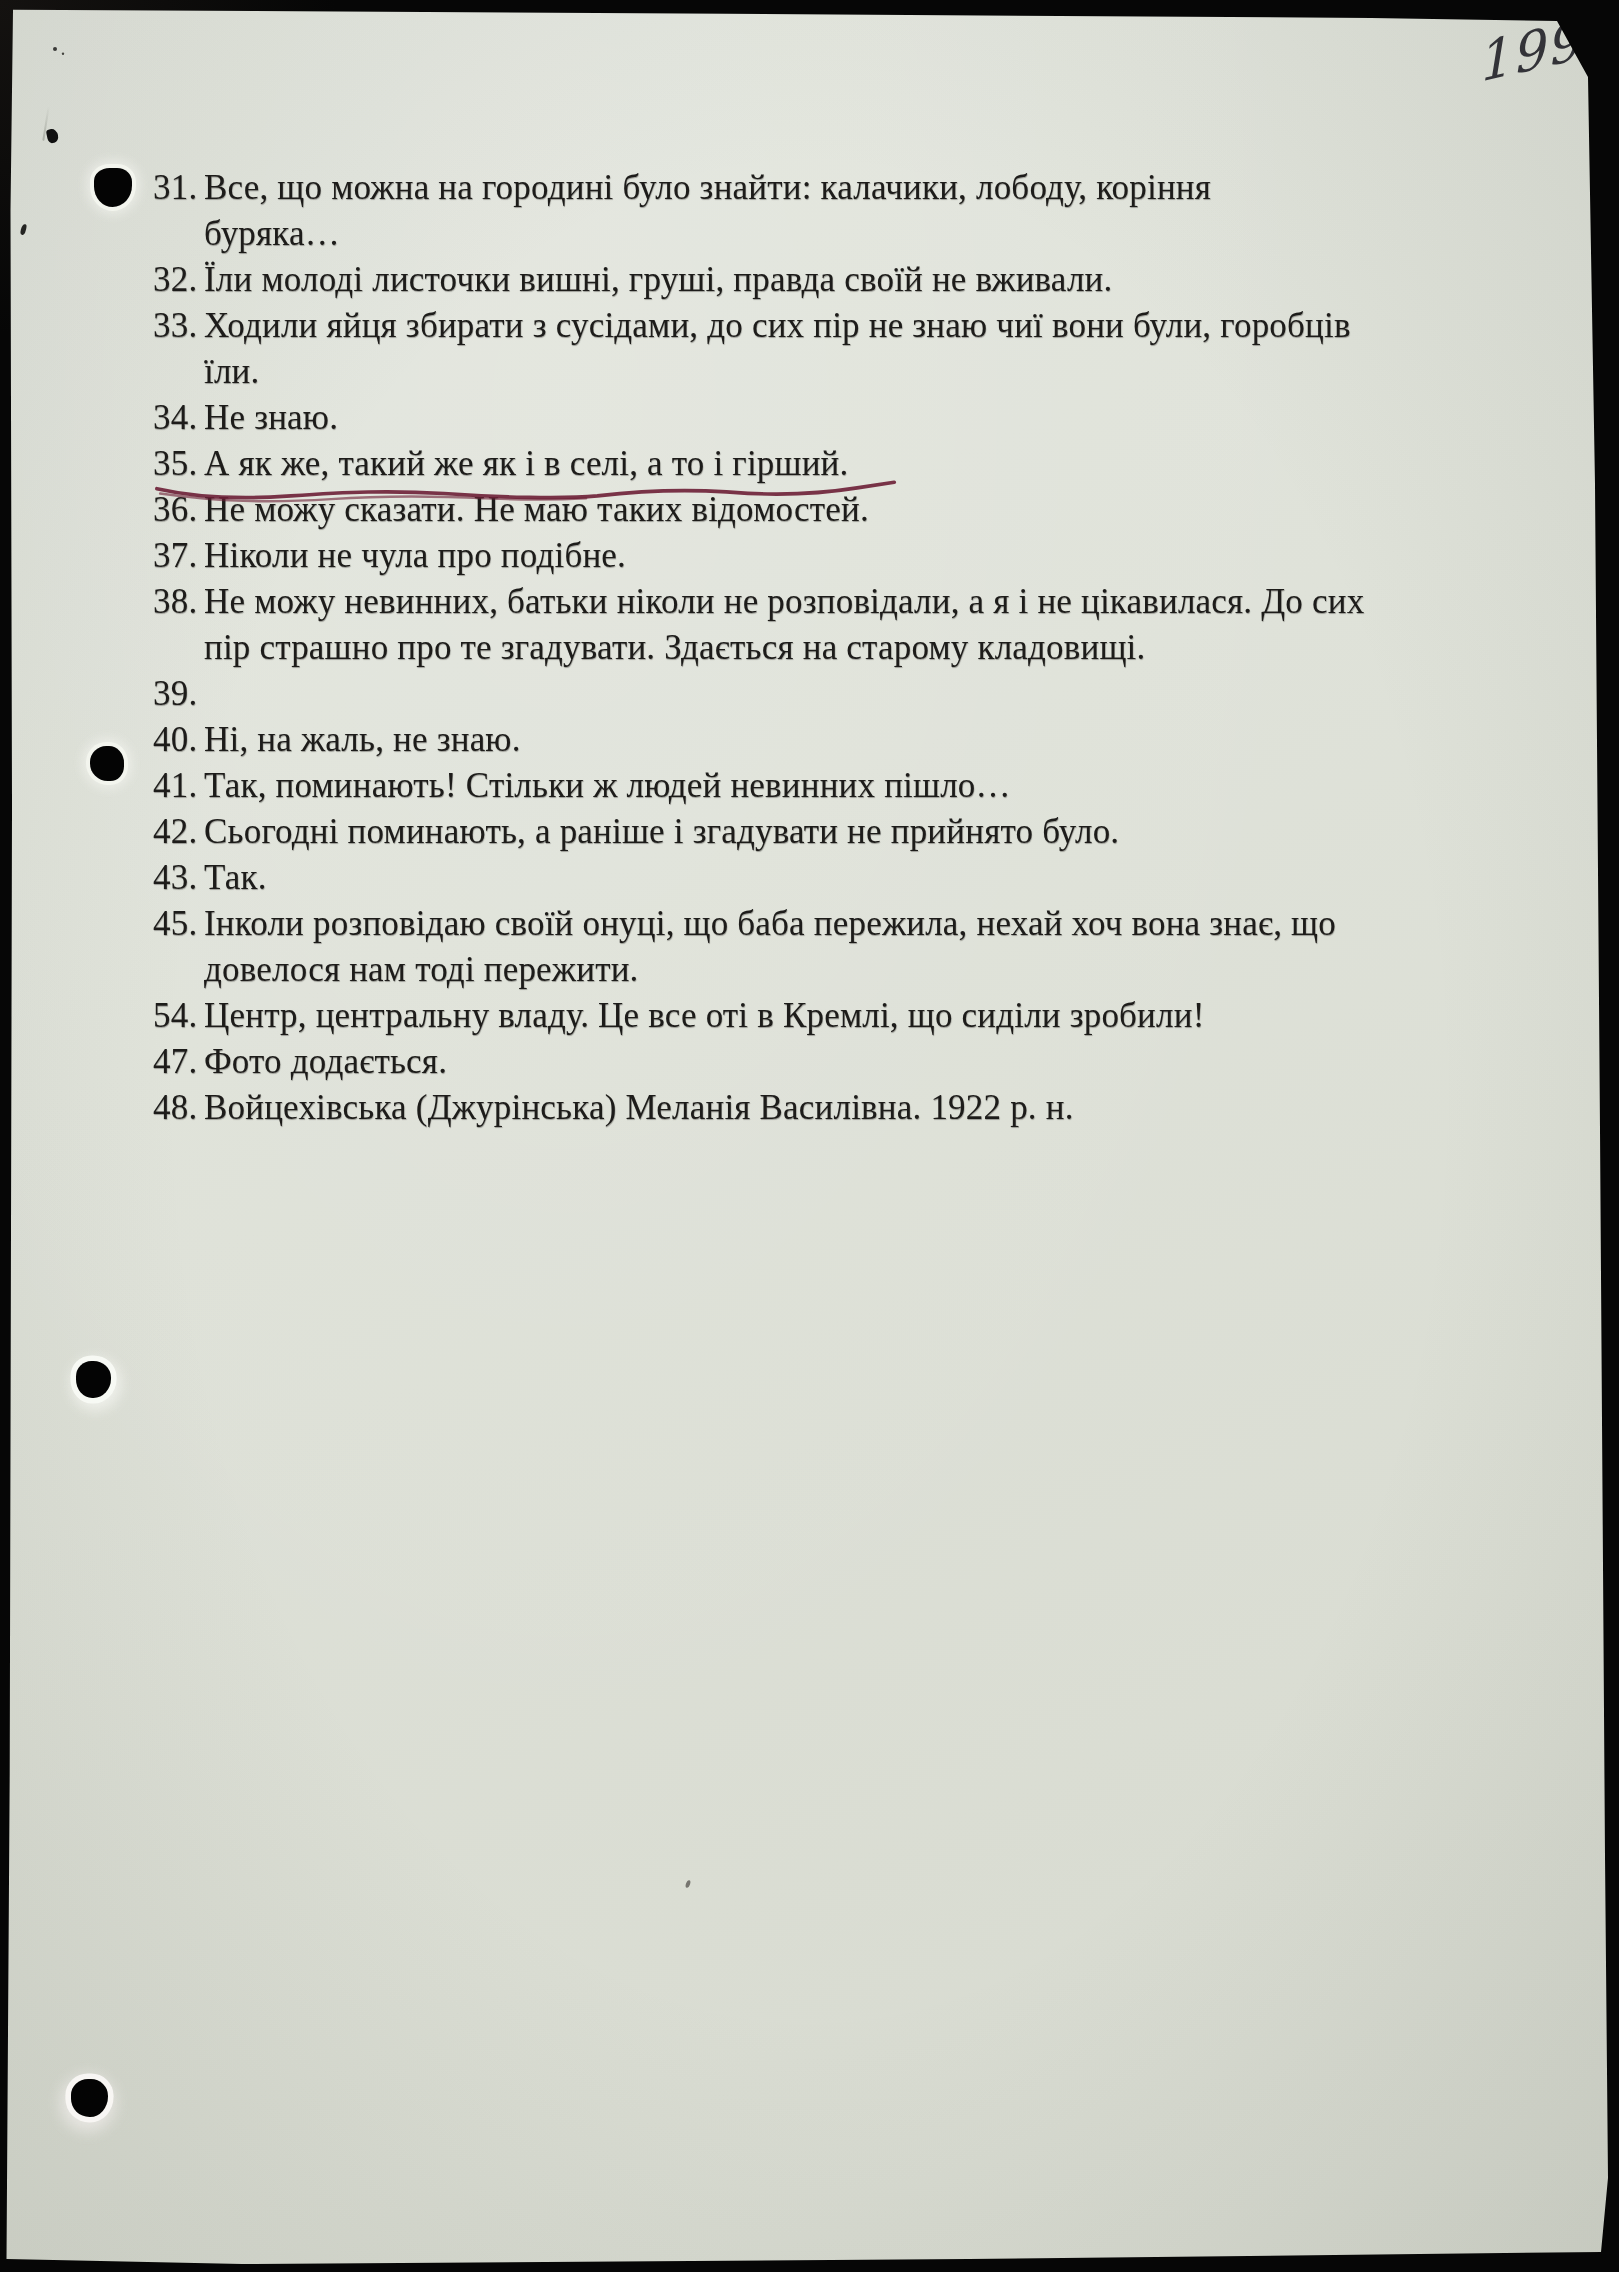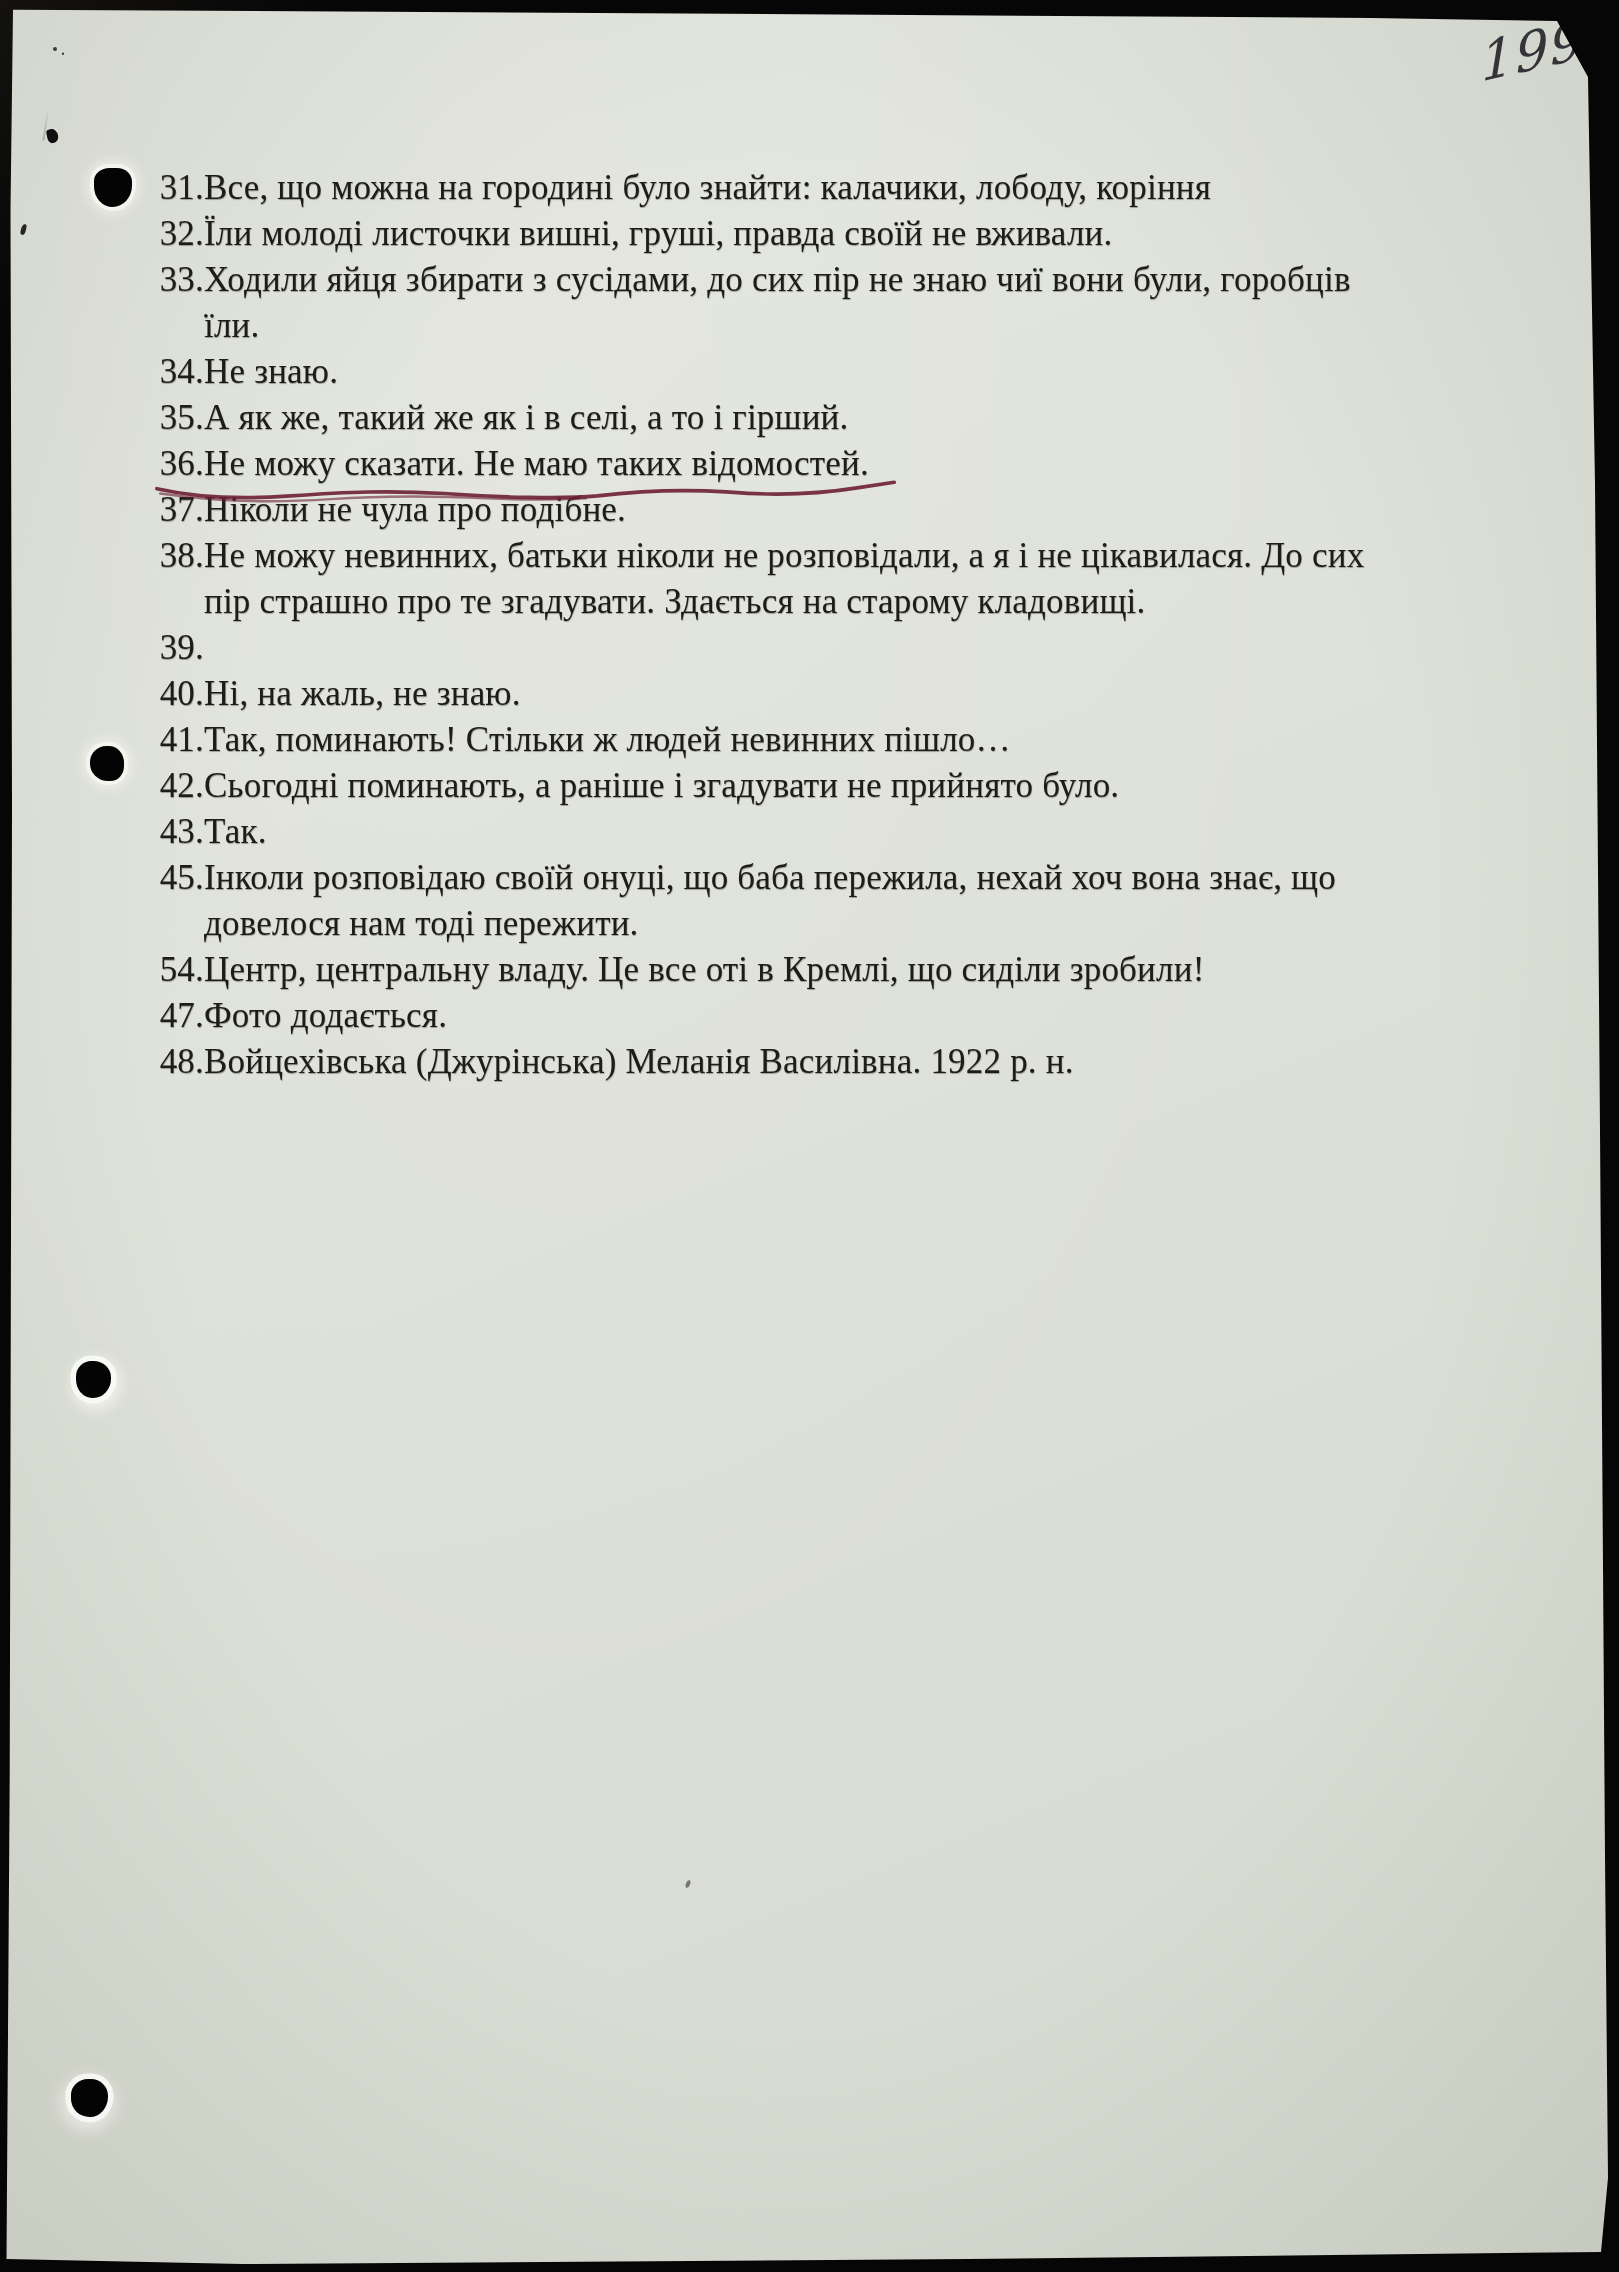--- a/index.html
+++ b/index.html
@@ -35,21 +35,21 @@
     font-size:53px;color:var(--handwriting);
     transform:rotate(-13deg) skewX(-12deg);
     letter-spacing:1.6px;opacity:.92;
   }
 
   .answers{position:absolute;left:153px;top:165px;width:1355px;}
   .line{height:46px;line-height:46px;white-space:nowrap;
         font-size:35px;color:var(--ink);
         text-shadow:0.5px 0.7px 0.8px rgba(42,40,36,0.38);
         letter-spacing:0.2px;}
-  .num{display:inline-block;width:51px;text-align:right;}
+  .num{display:inline-block;width:51px;}
 
   .underline35{position:absolute;left:144px;top:471px;width:768px;height:37px;}
   .underline35 path{stroke:var(--underline);fill:none;stroke-linecap:round;}
 
   .hole{position:absolute;background:#040404;
         box-shadow:0 0 0 4px rgba(243,245,238,0.95), 0 0 11.3px 7.3px rgba(250,250,246,0.55);}
   .hole-1{left:94px;top:168px;width:38px;height:39px;
           border-radius:42% 40% 52% 50% / 34% 36% 56% 54%;}
   .hole-2{left:90px;top:746px;width:34px;height:35px;
           border-radius:48% 44% 40% 52% / 46% 48% 42% 50%;}
@@ -78,20 +78,21 @@
 <body>
 
 <div class="scan-bed"></div>
 
 <div class="paper">
 
   <div class="page-number">199</div>
 
   <div class="answers">
       <div class="line"><span class="num">31.</span><span>Все, що можна на городині було знайти: калачики, лободу, коріння</span></div>
+      <div class="line"><span class="num"></span><span>буряка…</span></div>
       <div class="line"><span class="num">32.</span><span>Їли молоді листочки вишні, груші, правда своїй не вживали.</span></div>
       <div class="line"><span class="num">33.</span><span>Ходили яйця збирати з сусідами, до сих пір не знаю чиї вони були, горобців</span></div>
       <div class="line"><span class="num"></span><span>їли.</span></div>
       <div class="line"><span class="num">34.</span><span>Не знаю.</span></div>
       <div class="line"><span class="num">35.</span><span>А як же, такий же як і в селі, а то і гірший.</span></div>
       <div class="line"><span class="num">36.</span><span>Не можу сказати. Не маю таких відомостей.</span></div>
       <div class="line"><span class="num">37.</span><span>Ніколи не чула про подібне.</span></div>
       <div class="line"><span class="num">38.</span><span>Не можу невинних, батьки ніколи не розповідали, а я і не цікавилася. До сих</span></div>
       <div class="line"><span class="num"></span><span>пір страшно про те згадувати. Здається на старому кладовищі.</span></div>
       <div class="line"><span class="num">39.</span><span></span></div>

